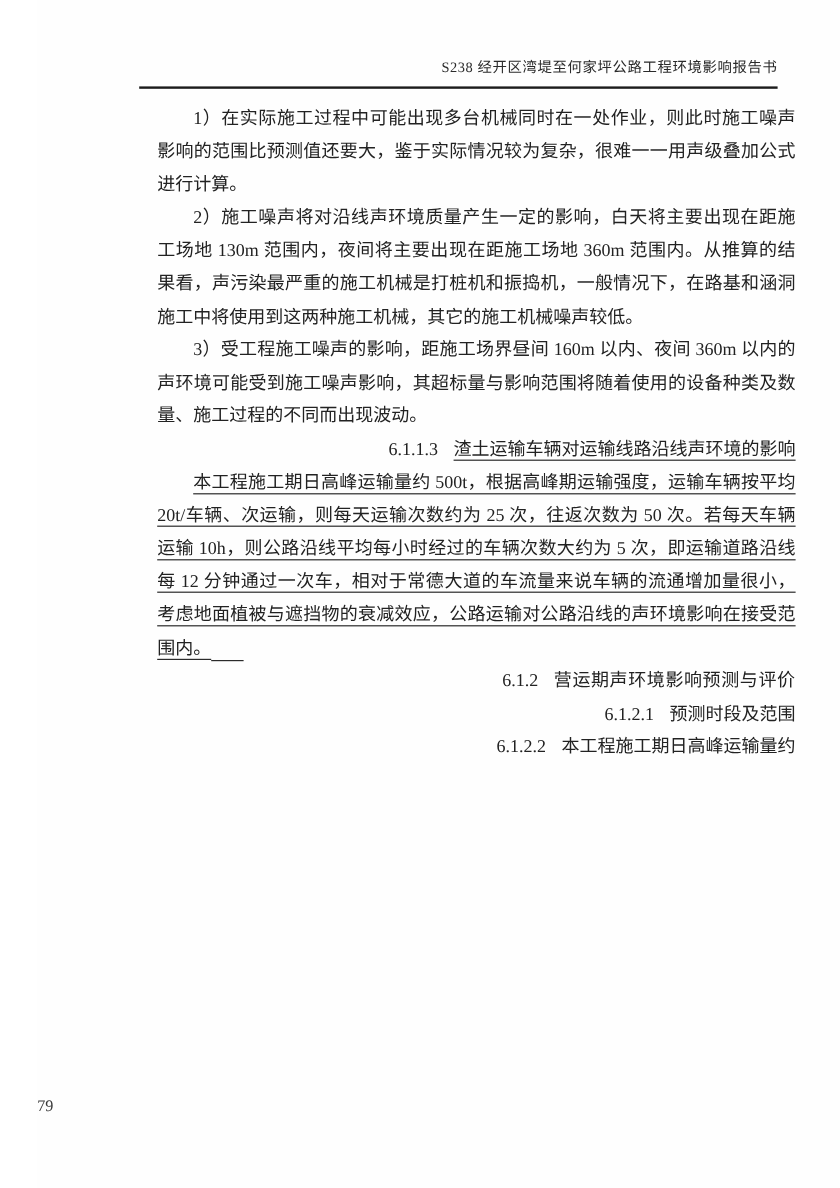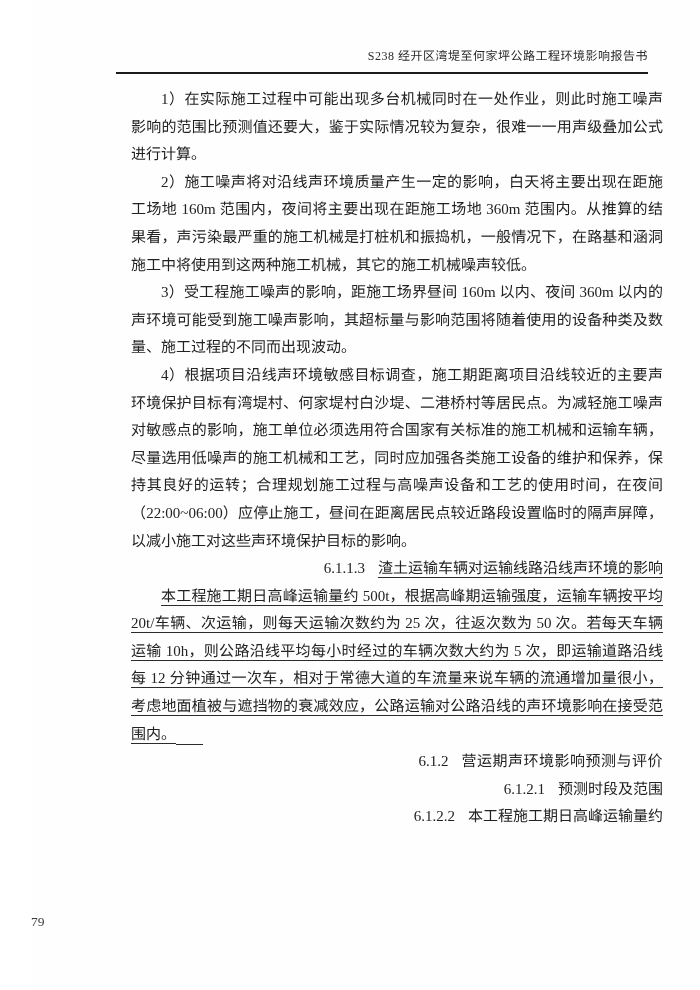--- a/index.html
+++ b/index.html
@@ -99,25 +99,24 @@
 
   <div class="header">
     <div class="header-title">S238 经开区湾堤至何家坪公路工程环境影响报告书</div>
     <div class="header-rule"></div>
   </div>
 
   <div class="doc-body">
 
     <p class="para">1）在实际施工过程中可能出现多台机械同时在一处作业，则此时施工噪声影响的范围比预测值还要大，鉴于实际情况较为复杂，很难一一用声级叠加公式进行计算。</p>
 
-    <p class="para">2）施工噪声将对沿线声环境质量产生一定的影响，白天将主要出现在距施工场地 160m 范围内，夜间将主要出现在距施工场地 360m 范围内。从推算的结果看，声污染最严重的施工机械是打桩机和振捣机，一般情况下，在路基和涵洞施工中将使用到这两种施工机械，其它的施工机械噪声较低。</p>
+    <p class="para">2）施工噪声将对沿线声环境质量产生一定的影响，白天将主要出现在距施工场地 130m 范围内，夜间将主要出现在距施工场地 360m 范围内。从推算的结果看，声污染最严重的施工机械是打桩机和振捣机，一般情况下，在路基和涵洞施工中将使用到这两种施工机械，其它的施工机械噪声较低。</p>
 
     <p class="para">3）受工程施工噪声的影响，距施工场界昼间 160m 以内、夜间 360m 以内的声环境可能受到施工噪声影响，其超标量与影响范围将随着使用的设备种类及数量、施工过程的不同而出现波动。</p>
 
-    <p class="para">4）根据项目沿线声环境敏感目标调查，施工期距离项目沿线较近的主要声环境保护目标有湾堤村、何家堤村白沙堤、二港桥村等居民点。为减轻施工噪声对敏感点的影响，施工单位必须选用符合国家有关标准的施工机械和运输车辆，尽量选用低噪声的施工机械和工艺，同时应加强各类施工设备的维护和保养，保持其良好的运转；合理规划施工过程与高噪声设备和工艺的使用时间，在夜间（22:00~06:00）应停止施工，昼间在距离居民点较近路段设置临时的隔声屏障，以减小施工对这些声环境保护目标的影响。</p>
 
     <h3 class="heading heading-l3">
       <span class="hnum">6.1.1.3</span><span class="htitle u">渣土运输车辆对运输线路沿线声环境的影响</span>
     </h3>
 
     <p class="para"><span class="u">本工程施工期日高峰运输量约 500t，根据高峰期运输强度，运输车辆按平均 20t/车辆、次运输，则每天运输次数约为 25 次，往返次数为 50 次。若每天车辆运输 10h，则公路沿线平均每小时经过的车辆次数大约为 5 次，即运输道路沿线每 12 分钟通过一次车，相对于常德大道的车流量来说车辆的流通增加量很小，考虑地面植被与遮挡物的衰减效应，公路运输对公路沿线的声环境影响在接受范围内。</span><span class="u-tail"></span></p>
 
     <h2 class="heading heading-l2">
       <span class="hnum">6.1.2</span><span class="htitle">营运期声环境影响预测与评价</span>
     </h2>

